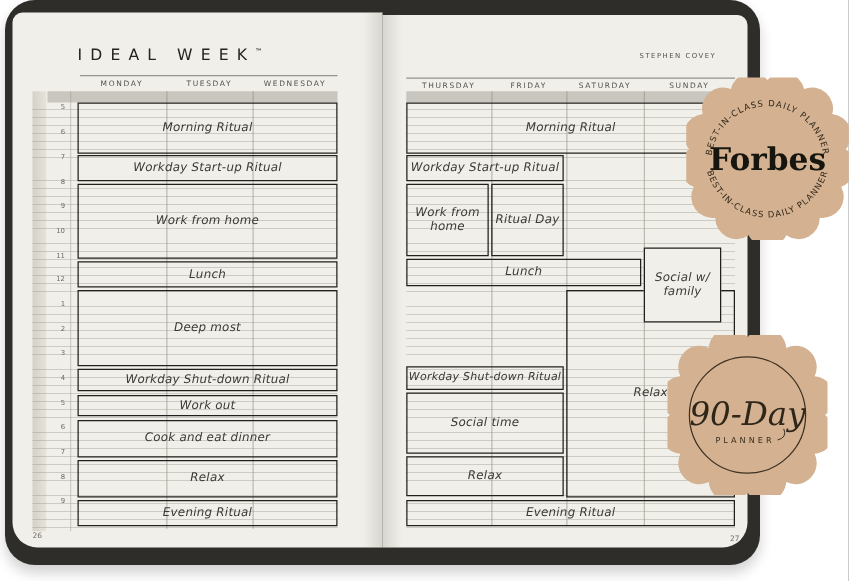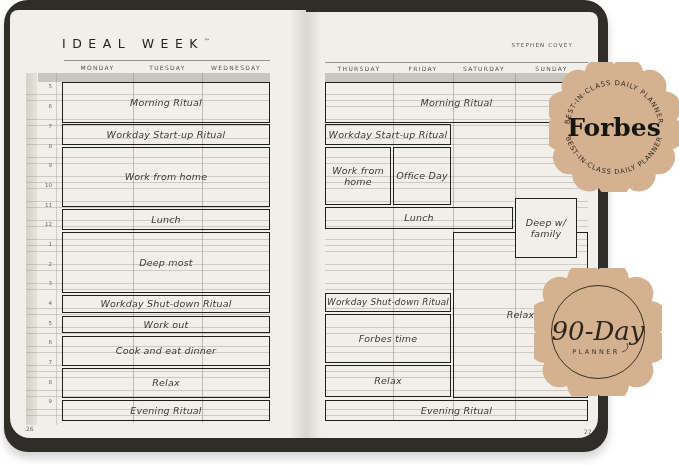--- a/index.html
+++ b/index.html
@@ -134,36 +134,36 @@
   <div class="evt" style="left:19px;top:70px;width:263px;height:41px;">
       <span>Morning Ritual</span>
     </div>
   <div class="evt" style="left:19px;top:112px;width:126px;height:21px;">
       <span>Workday Start-up Ritual</span>
     </div>
   <div class="evt" style="left:19px;top:135px;width:66px;height:58px;">
       <span>Work from home</span>
     </div>
   <div class="evt" style="left:87px;top:135px;width:58px;height:58px;">
-      <span>Office Day</span>
+      <span>Ritual Day</span>
     </div>
   <div class="evt" style="left:19px;top:195px;width:188px;height:22px;">
       <span>Lunch</span>
     </div>
   <div class="evt" style="left:147px;top:220px;width:135px;height:166px;">
       <span>Relax</span>
     </div>
   <div class="evt opaque ruling" style="left:209px;top:186px;width:62px;height:60px;">
-      <span>Deep w/ family</span>
+      <span>Social w/ family</span>
     </div>
   <div class="evt" style="left:19px;top:281px;width:126px;height:19px;">
       <span style="font-size:8.8px;">Workday Shut-down Ritual</span>
     </div>
   <div class="evt" style="left:19px;top:302px;width:126px;height:49px;">
-      <span>Forbes time</span>
+      <span>Social time</span>
     </div>
   <div class="evt" style="left:19px;top:353px;width:126px;height:32px;">
       <span>Relax</span>
     </div>
   <div class="evt" style="left:19px;top:388px;width:263px;height:21px;">
       <span>Evening Ritual</span>
     </div>
 
   <div class="pagenum" style="left:278px;top:416px;">27</div>
 </div>

